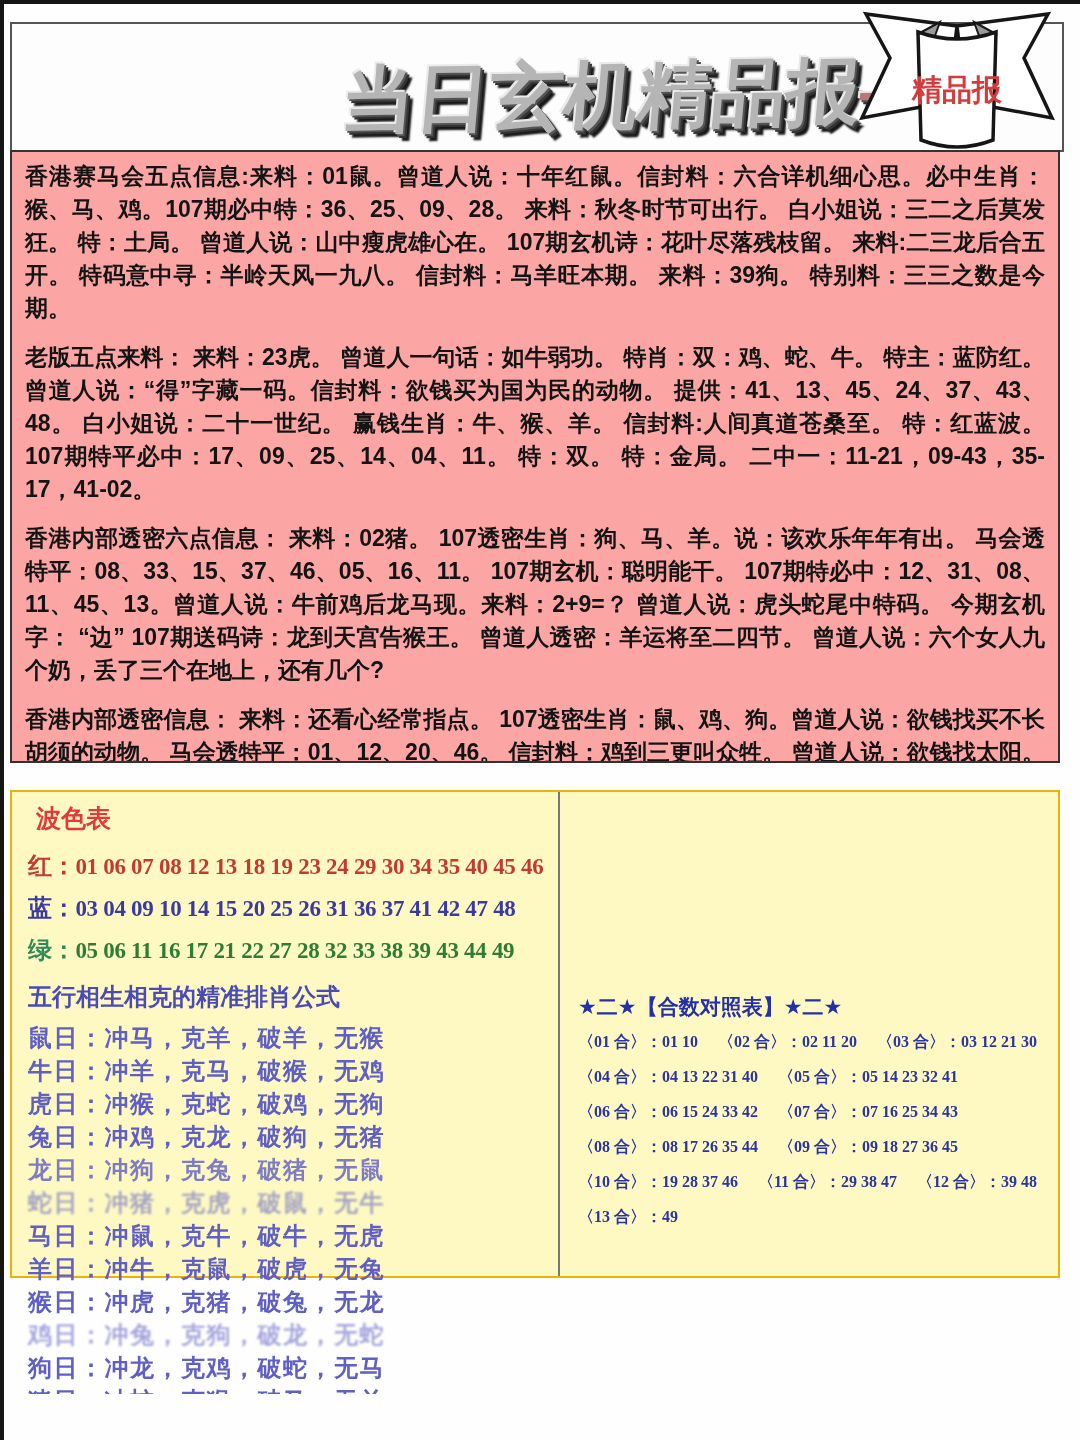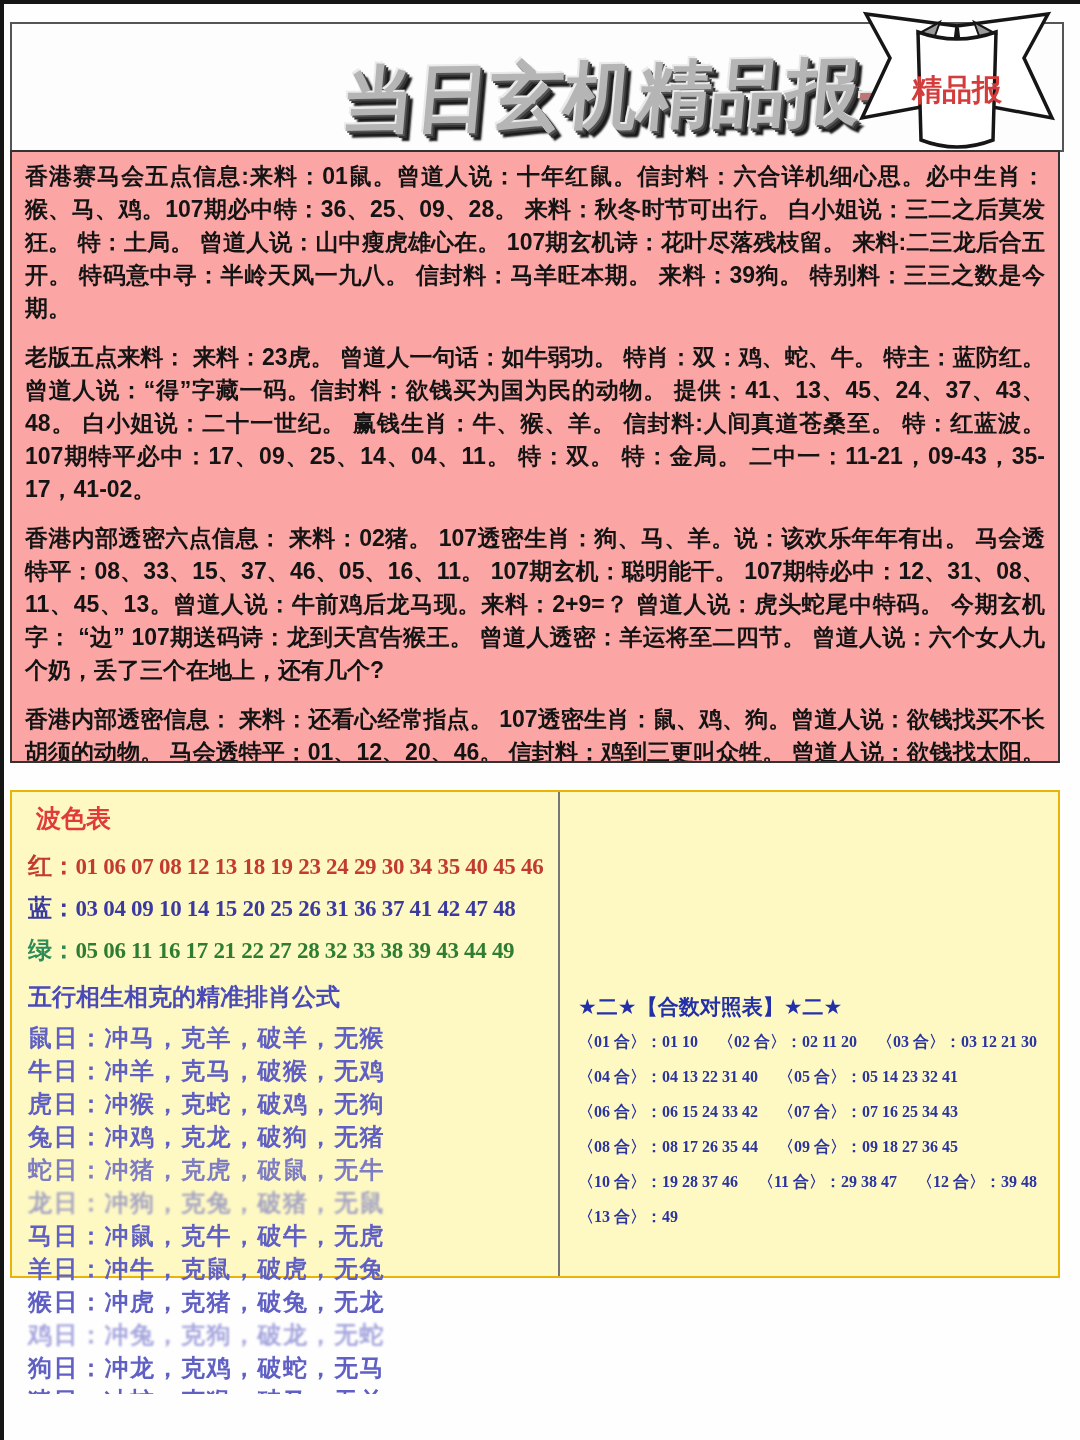--- a/index.html
+++ b/index.html
@@ -92,22 +92,22 @@
       <div class="bose-row"><span class="bose-label c-red">红：</span><span class="c-red">01 06 07 08 12 13 18 19 23 24 29 30 34 35 40 45 46</span></div>
       <div class="bose-row"><span class="bose-label c-blue">蓝：</span><span class="c-blue">03 04 09 10 14 15 20 25 26 31 36 37 41 42 47 48</span></div>
       <div class="bose-row"><span class="bose-label c-green-label">绿：</span><span class="c-green">05 06 11 16 17 21 22 27 28 32 33 38 39 43 44 49</span></div>
 
       <div class="zodiac-title">五行相生相克的精准排肖公式</div>
       <div class="zod-rows">
         <div>鼠日：冲马，克羊，破羊，无猴</div>
         <div>牛日：冲羊，克马，破猴，无鸡</div>
         <div>虎日：冲猴，克蛇，破鸡，无狗</div>
         <div>兔日：冲鸡，克龙，破狗，无猪</div>
+        <div>龙日：冲狗，克兔，破猪，无鼠</div>
         <div>蛇日：冲猪，克虎，破鼠，无牛</div>
-        <div>龙日：冲狗，克兔，破猪，无鼠</div>
         <div>马日：冲鼠，克牛，破牛，无虎</div>
         <div>羊日：冲牛，克鼠，破虎，无兔</div>
         <div>猴日：冲虎，克猪，破兔，无龙</div>
         <div>鸡日：冲兔，克狗，破龙，无蛇</div>
         <div>狗日：冲龙，克鸡，破蛇，无马</div>
         <div>猪日：冲蛇，克猴，破马，无羊</div>
       </div>
     </div>
 
     <div class="right-col">

